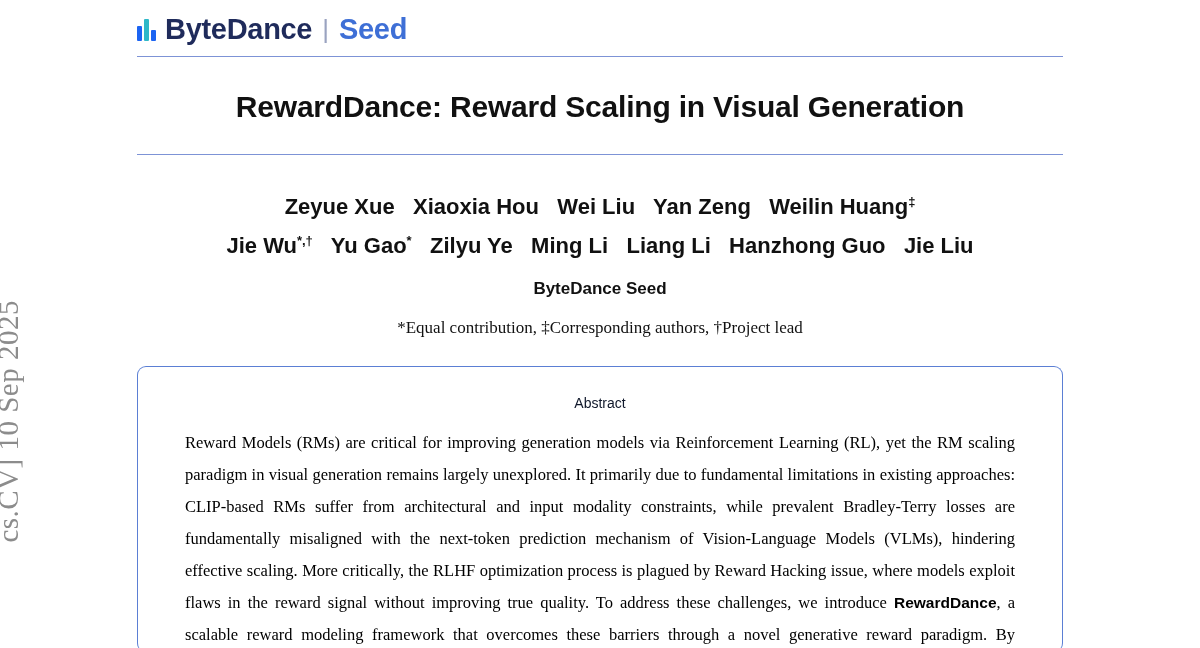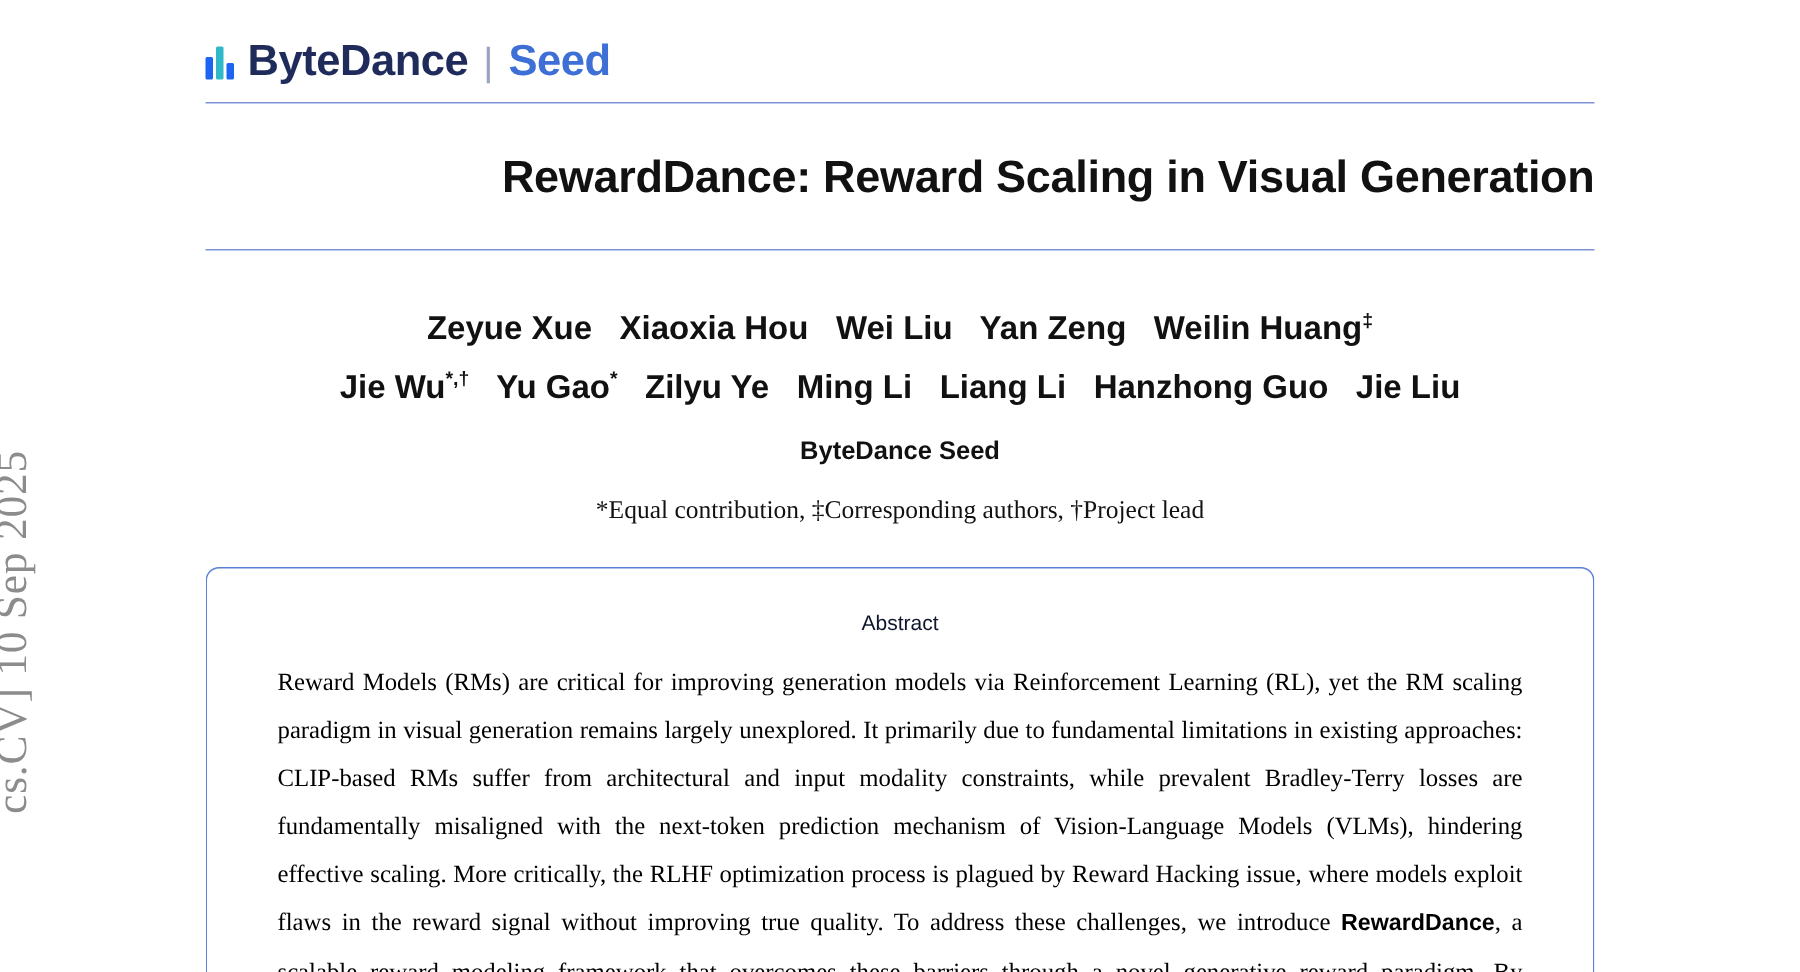--- a/index.html
+++ b/index.html
@@ -27,21 +27,21 @@
     font-size: 29px;
     letter-spacing: 0.5px;
     color: #8c8c8c;
     white-space: nowrap;
   }
 
   
   .page {
     position: absolute;
     left: 137px;
-    top: 12px;
+    top: 0;
     width: 926px;
     height: 505px;
   }
 
   
   .logo-row {
     display: flex;
     align-items: center;
     height: 54px;
     padding-top: 2px;
@@ -88,21 +88,21 @@
     height: 1px;
     background: #7d93d6;
     width: 100%;
   }
 
   
   .title {
     font-family: "Liberation Sans", sans-serif;
     font-weight: 700;
     font-size: 30px;
-    text-align: right;
+    text-align: center;
     color: #111111;
     padding: 33px 0 30px 0;
     letter-spacing: -0.2px;
   }
 
   
   .authors {
     font-family: "Liberation Sans", sans-serif;
     font-weight: 700;
     font-size: 22px;

